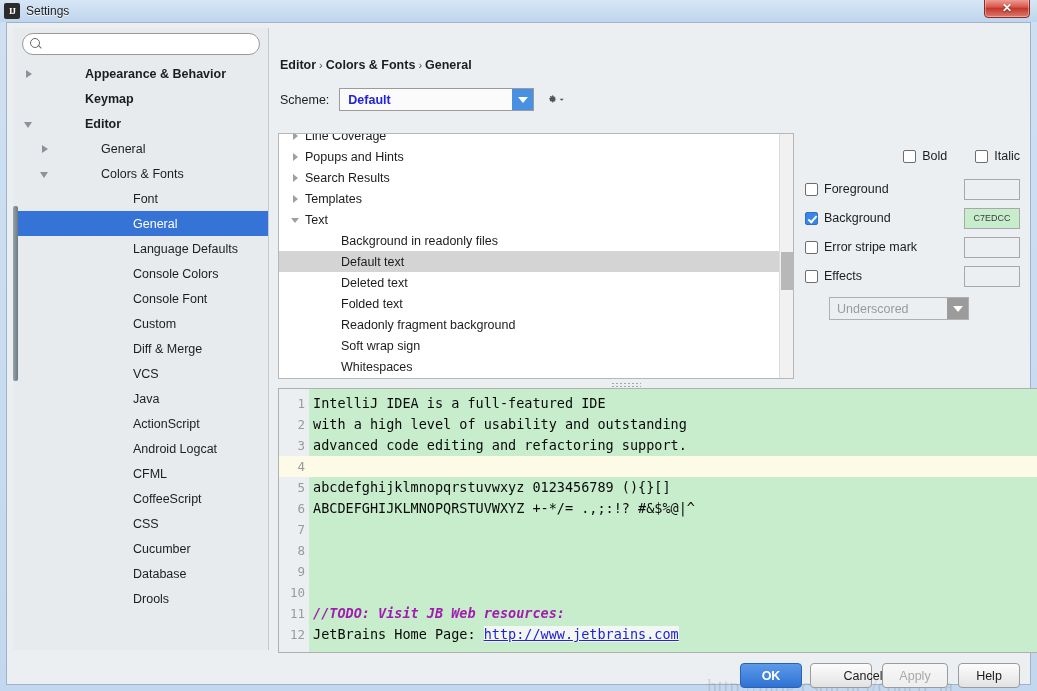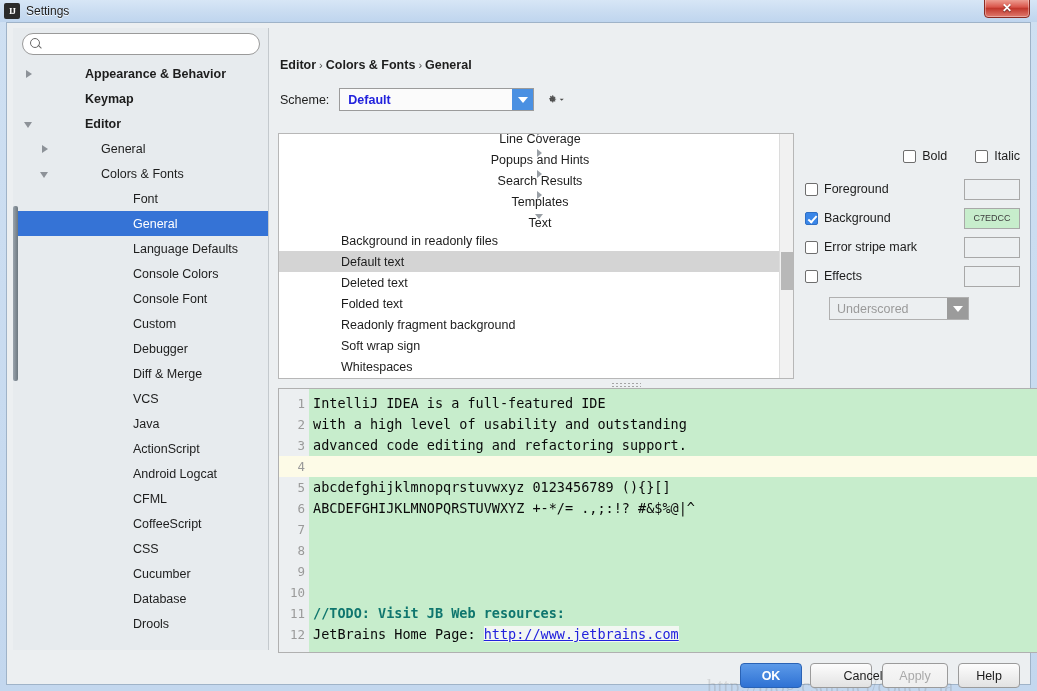--- a/index.html
+++ b/index.html
@@ -184,21 +184,21 @@
   .lw.collapsed::before {
     content: ""; position: absolute; left: 6px; top: 3px;
     border-left: 5.5px solid #9aa0a6;
     border-top: 4.2px solid transparent; border-bottom: 4.2px solid transparent;
   }
   .lw.expanded::before {
     content: ""; position: absolute; left: 4px; top: 5px;
     border-top: 5.5px solid #9aa0a6;
     border-left: 4.2px solid transparent; border-right: 4.2px solid transparent;
   }
-  .lvl0 { padding-left: 8px; flex-direction: column; }
+  .lvl0 { padding-left: 8px; }
   .lvl1 { padding-left: 44px; }
   .list-scroll {
     position: absolute; right: 0; top: 0; width: 14px; height: 244px;
     background: #f1f1f1; border-left: 1px solid #dcdcdc;
   }
   .list-scroll-thumb {
     position: absolute; left: 1px; top: 118px; width: 12px; height: 38px;
     background: #b8b8b8;
   }
 
@@ -275,21 +275,21 @@
   }
   .gutter div { height: 21px; line-height: 21px; padding-right: 4px; }
   .gutter div.caret-line { background: #fdfbe7; }
   .code {
     flex: 1; position: relative; padding-top: 4px;
     font-family: "DejaVu Sans Mono", monospace; font-size: 13.5px;
     color: #0a0a0a; background: #c7edcc;
   }
   .code .ln { height: 21px; line-height: 21px; padding-left: 4px; white-space: pre; }
   .code .ln.caret-line { background: #fdfbe7; }
-  .code .todo { color: #0f766e; font-weight: bold; }
+  .code .todo { color: #a21caf; font-style: italic; font-weight: bold; }
   .code .link { color: #2222dd; text-decoration: underline; background: #f2f7f2; }
 
   
   .watermark {
     position: absolute; left: 700px; top: 652px;
     font-family: "Liberation Serif", serif;
     font-size: 20px; color: rgba(120,120,120,.22);
     white-space: nowrap; letter-spacing: .5px;
     pointer-events: none;
   }
@@ -369,24 +369,20 @@
             <span class="tw "></span>
             <span>Console Colors</span>
           </div>
           <div class="tree-item indent3">
             <span class="tw "></span>
             <span>Console Font</span>
           </div>
           <div class="tree-item indent3">
             <span class="tw "></span>
             <span>Custom</span>
-          </div>
-          <div class="tree-item indent3">
-            <span class="tw "></span>
-            <span>Debugger</span>
           </div>
           <div class="tree-item indent3">
             <span class="tw "></span>
             <span>Diff &amp; Merge</span>
           </div>
           <div class="tree-item indent3">
             <span class="tw "></span>
             <span>VCS</span>
           </div>
           <div class="tree-item indent3">

